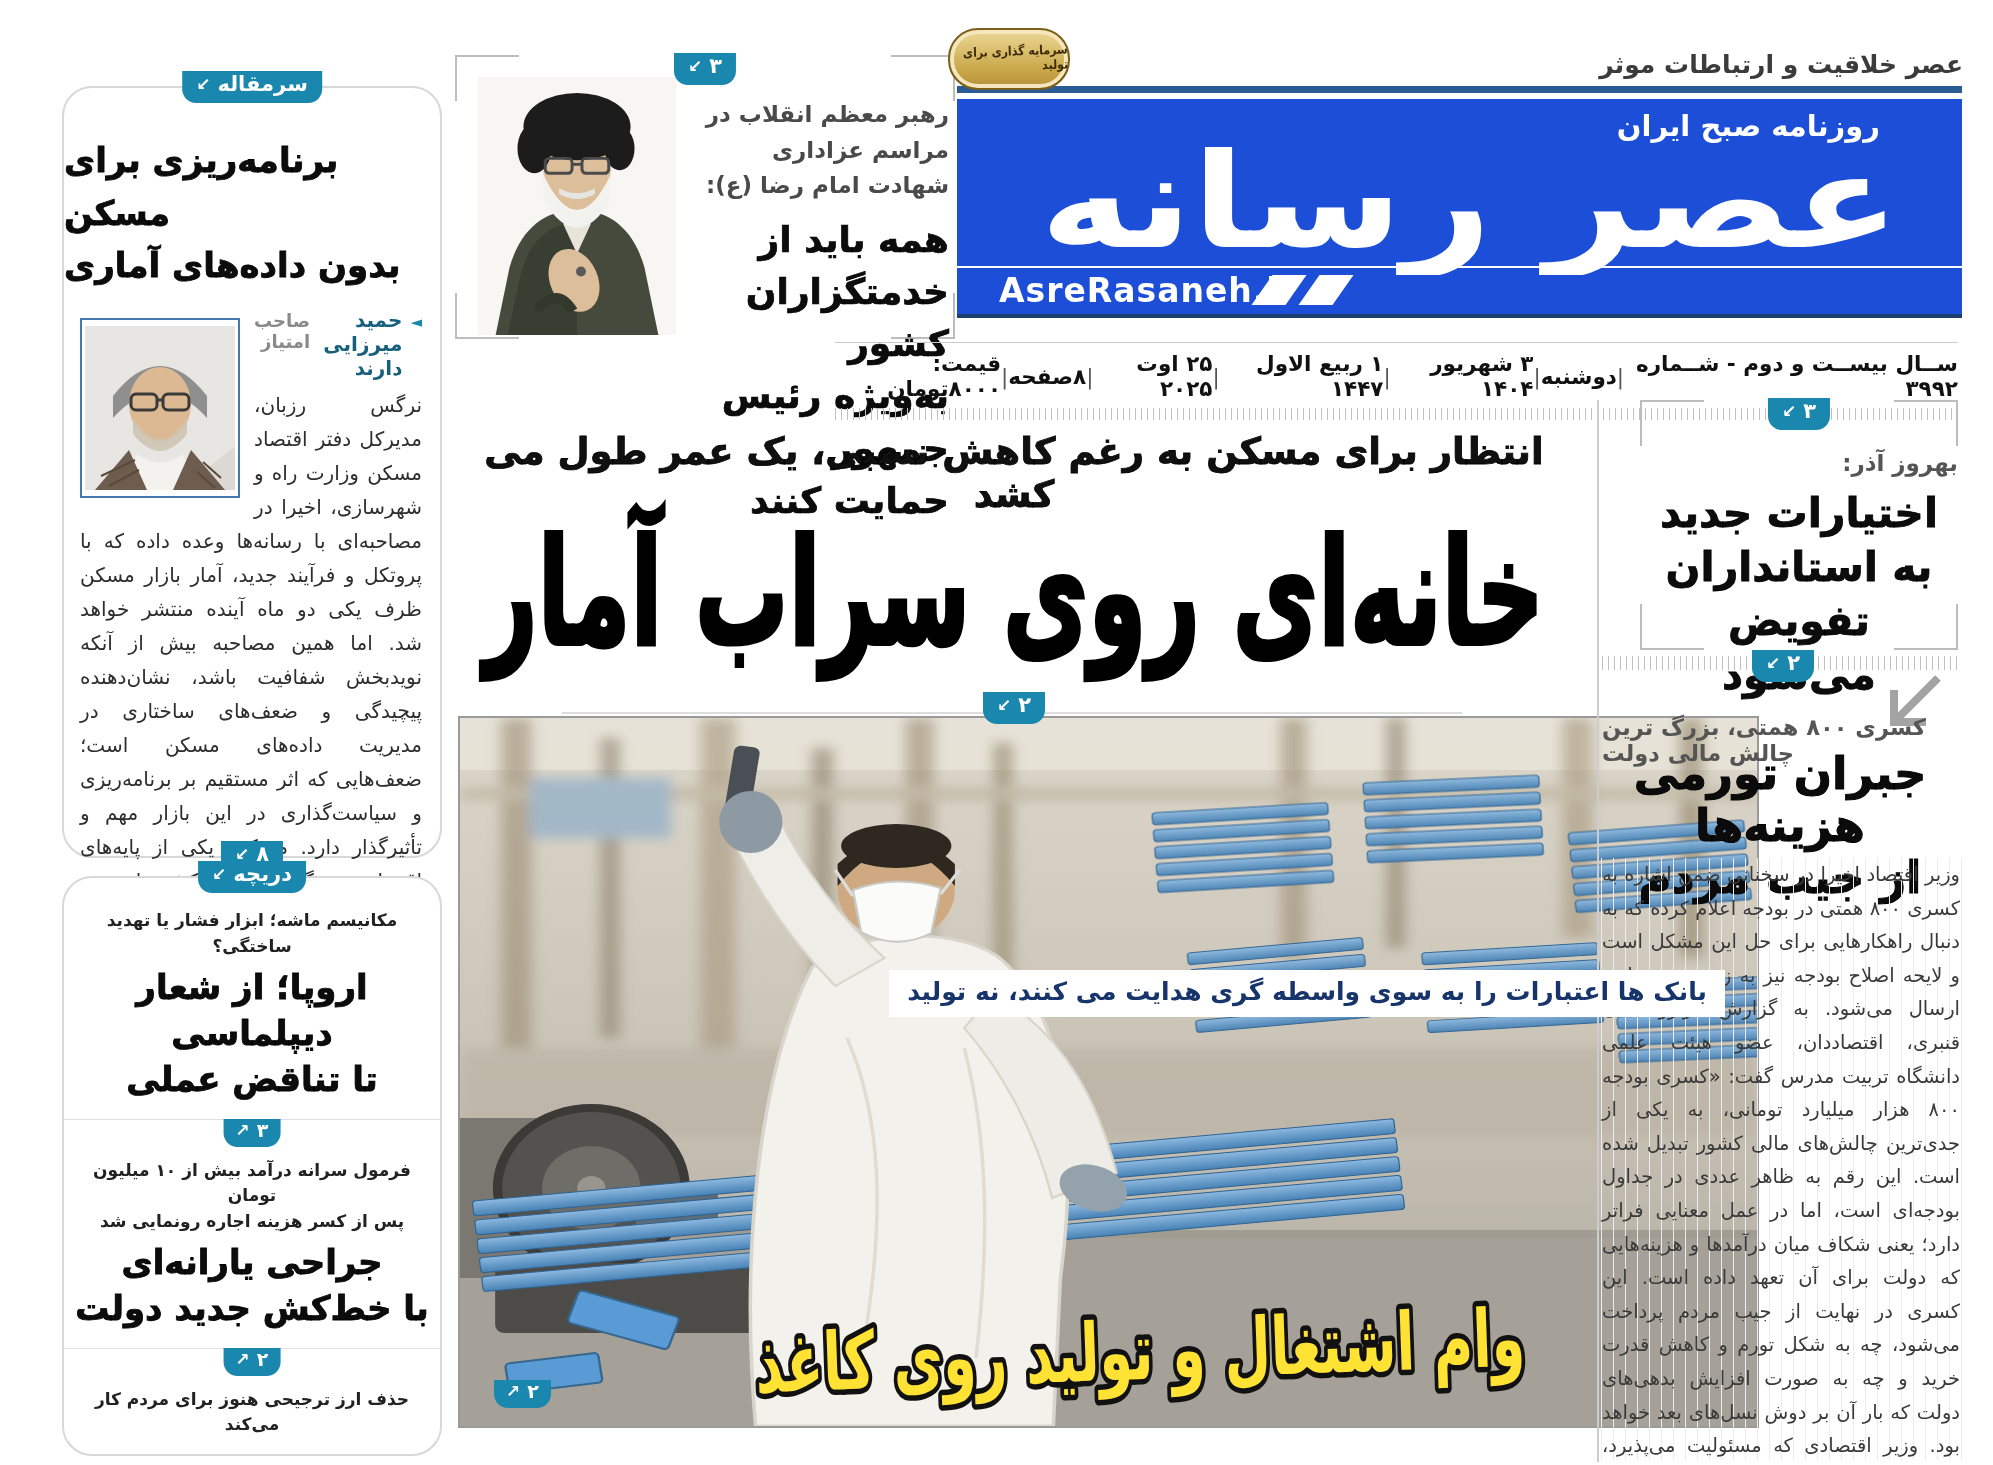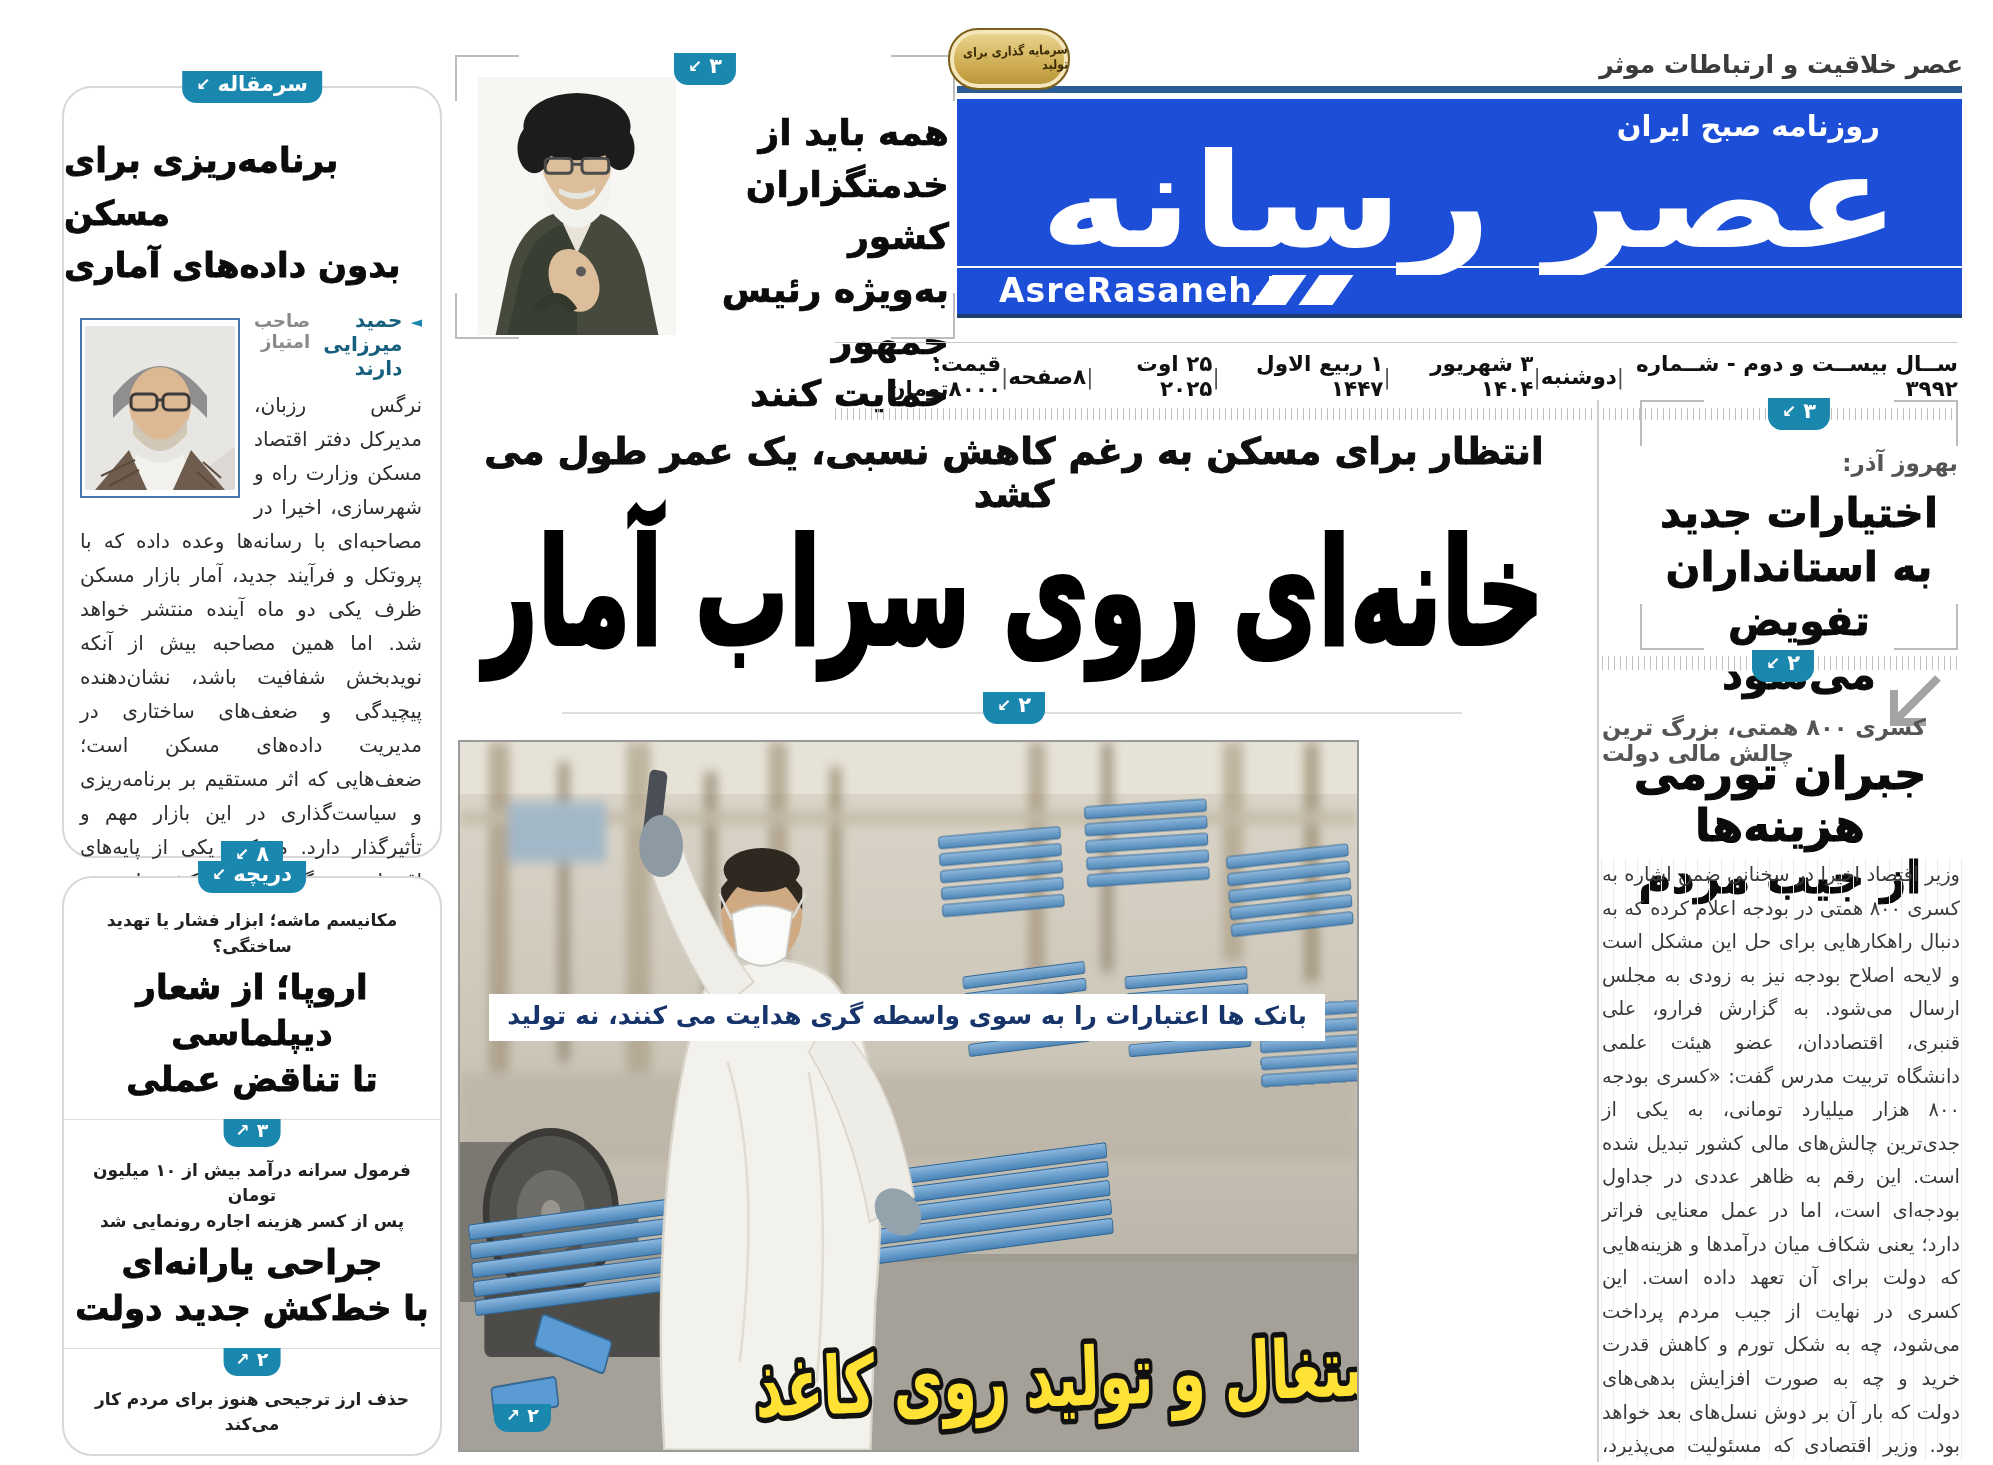--- a/index.html
+++ b/index.html
@@ -56,21 +56,21 @@
   .ticks{margin-top:7px;height:12px;
          background:repeating-linear-gradient(to right,#c0c0c0 0 1.5px,transparent 1.5px 6px);}
 
   
   .lead-kicker{left:458px;top:430px;width:1112px;text-align:center;font-size:37px;font-weight:bold;
                color:#101010;-webkit-text-stroke:.8px #000;}
   .lead-headline{left:458px;top:486px;width:1112px;text-align:center;}
   .lead-divider{left:562px;top:712px;width:900px;border-top:2px solid #ddd;}
 
   
-  .photo-frame{left:458px;top:740px;width:901px;height:712px;border:2px solid #9a9a9a;
+  .photo-frame{left:458px;top:716px;width:1301px;height:712px;border:2px solid #9a9a9a;
                box-sizing:border-box;overflow:hidden;background:#737373;}
   .photo-caption{position:absolute;top:252px;right:32px;background:#fff;color:#17356b;
                  font-size:25px;font-weight:bold;padding:7px 18px 11px;z-index:5;}
   .photo-headline{position:absolute;bottom:10px;left:280px;width:800px;transform:rotate(-2deg);z-index:5;}
   .photo-tag{left:34px;bottom:18px;top:auto;}
 
   
   .vrule{left:1597px;top:400px;width:2px;height:1062px;background:#ccc;}
   .rc-item1{left:1640px;top:400px;width:318px;height:250px;}
   .rc-kicker1{position:absolute;top:50px;left:0;width:100%;
@@ -157,20 +157,22 @@
       <ellipse cx="57" cy="72" rx="17" ry="25" fill="#1c1c1c"></ellipse>
       <ellipse cx="143" cy="72" rx="15" ry="22" fill="#1c1c1c"></ellipse>
       <rect x="68" y="82" width="27" height="15" rx="4" fill="none" stroke="#4a4a4a" stroke-width="3"></rect>
       <rect x="105" y="82" width="27" height="15" rx="4" fill="none" stroke="#4a4a4a" stroke-width="3"></rect>
       <line x1="95" y1="88" x2="105" y2="88" stroke="#4a4a4a" stroke-width="3"></line>
       <ellipse cx="97" cy="205" rx="24" ry="33" fill="#dcbe9a" transform="rotate(-24 97 205)"></ellipse>
       <circle cx="104" cy="196" r="5" fill="#5a5a5a"></circle>
       <path d="M60 235 Q80 210 96 236" fill="none" stroke="#33382d" stroke-width="10"></path>
     </svg>
     <div class="kh-text">
+      <div class="kh-kicker pre">رهبر معظم انقلاب در مراسم عزاداری
+شهادت امام رضا (ع):</div>
       <div class="kh-headline pre">همه باید از خدمتگزاران کشور
 به‌ویژه رئیس جمهور
 حمایت کنند</div>
     </div>
   </div>
 
   <div class="abs dateline-wrap">
     <div class="dateline">
       <span>ســال بیســت و دوم -  شــماره ۳۹۹۲</span>
       <span class="dl-sep">|</span>

